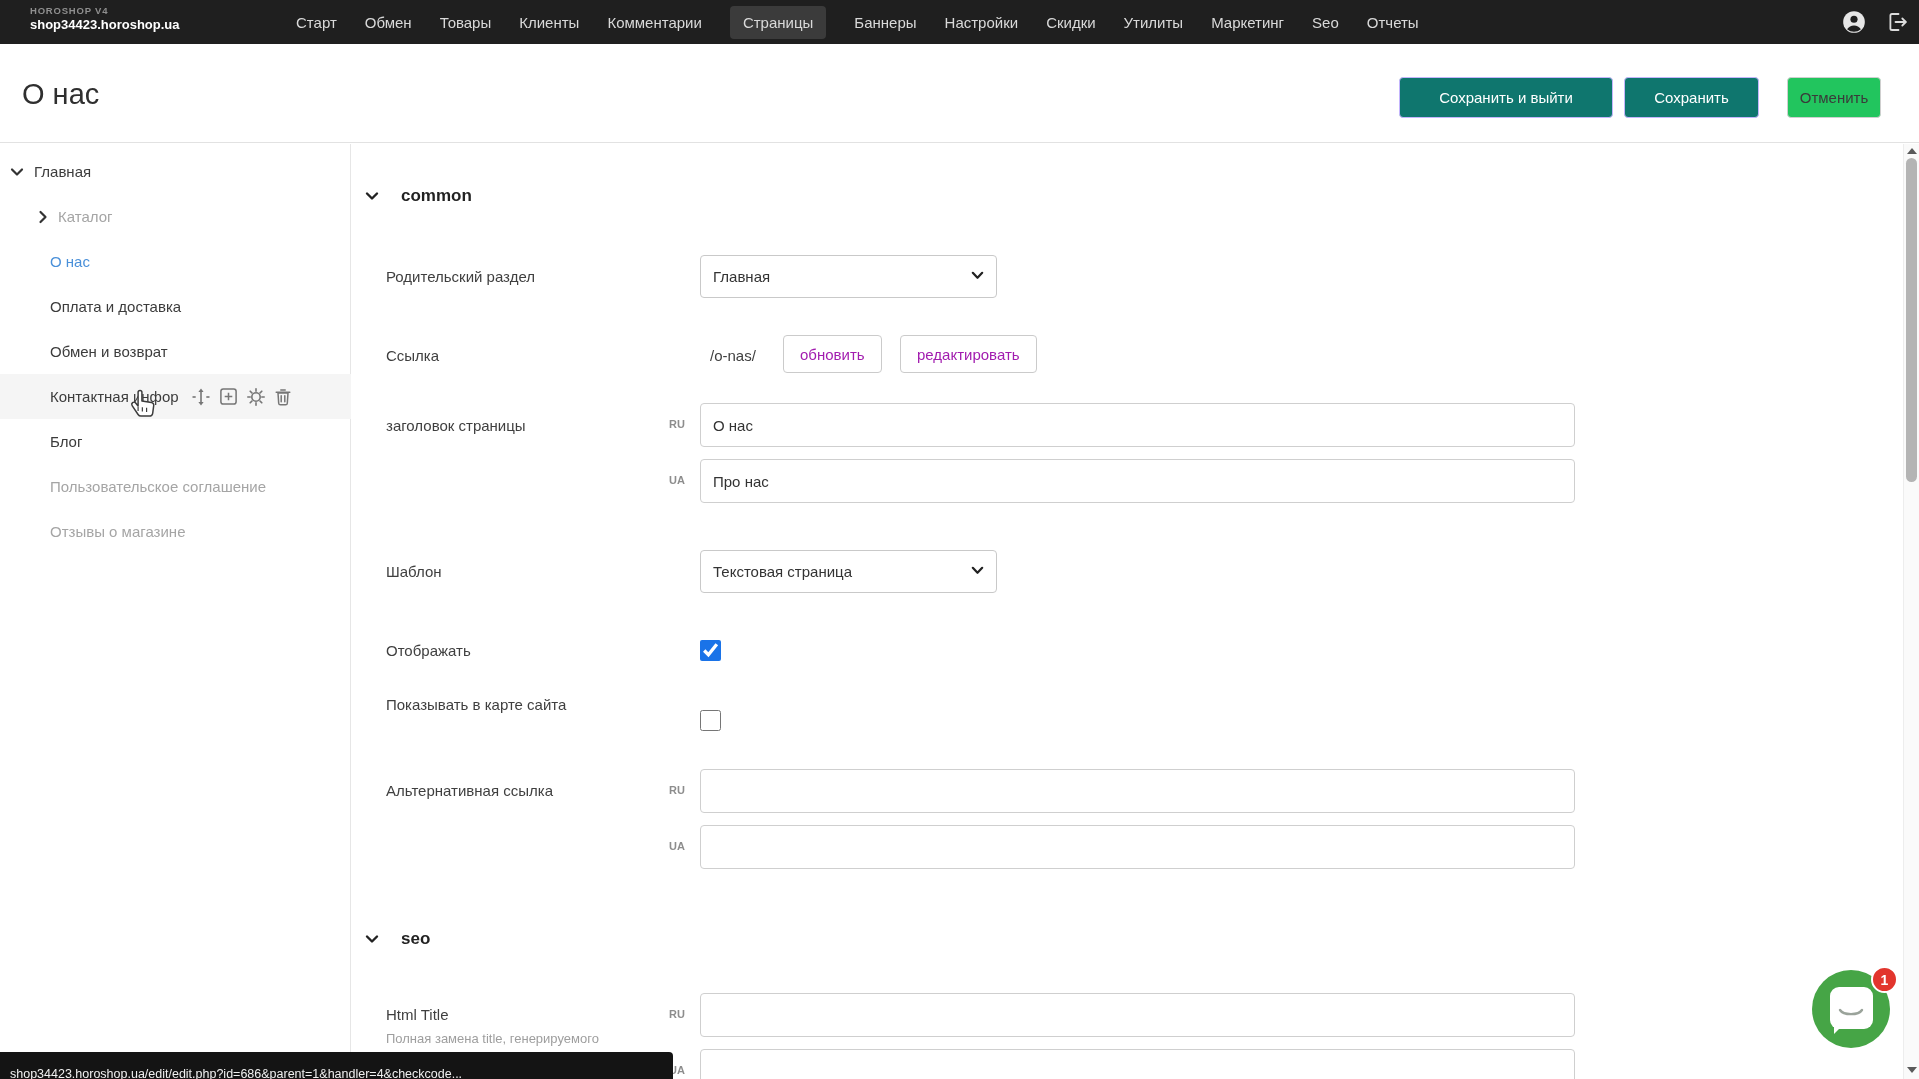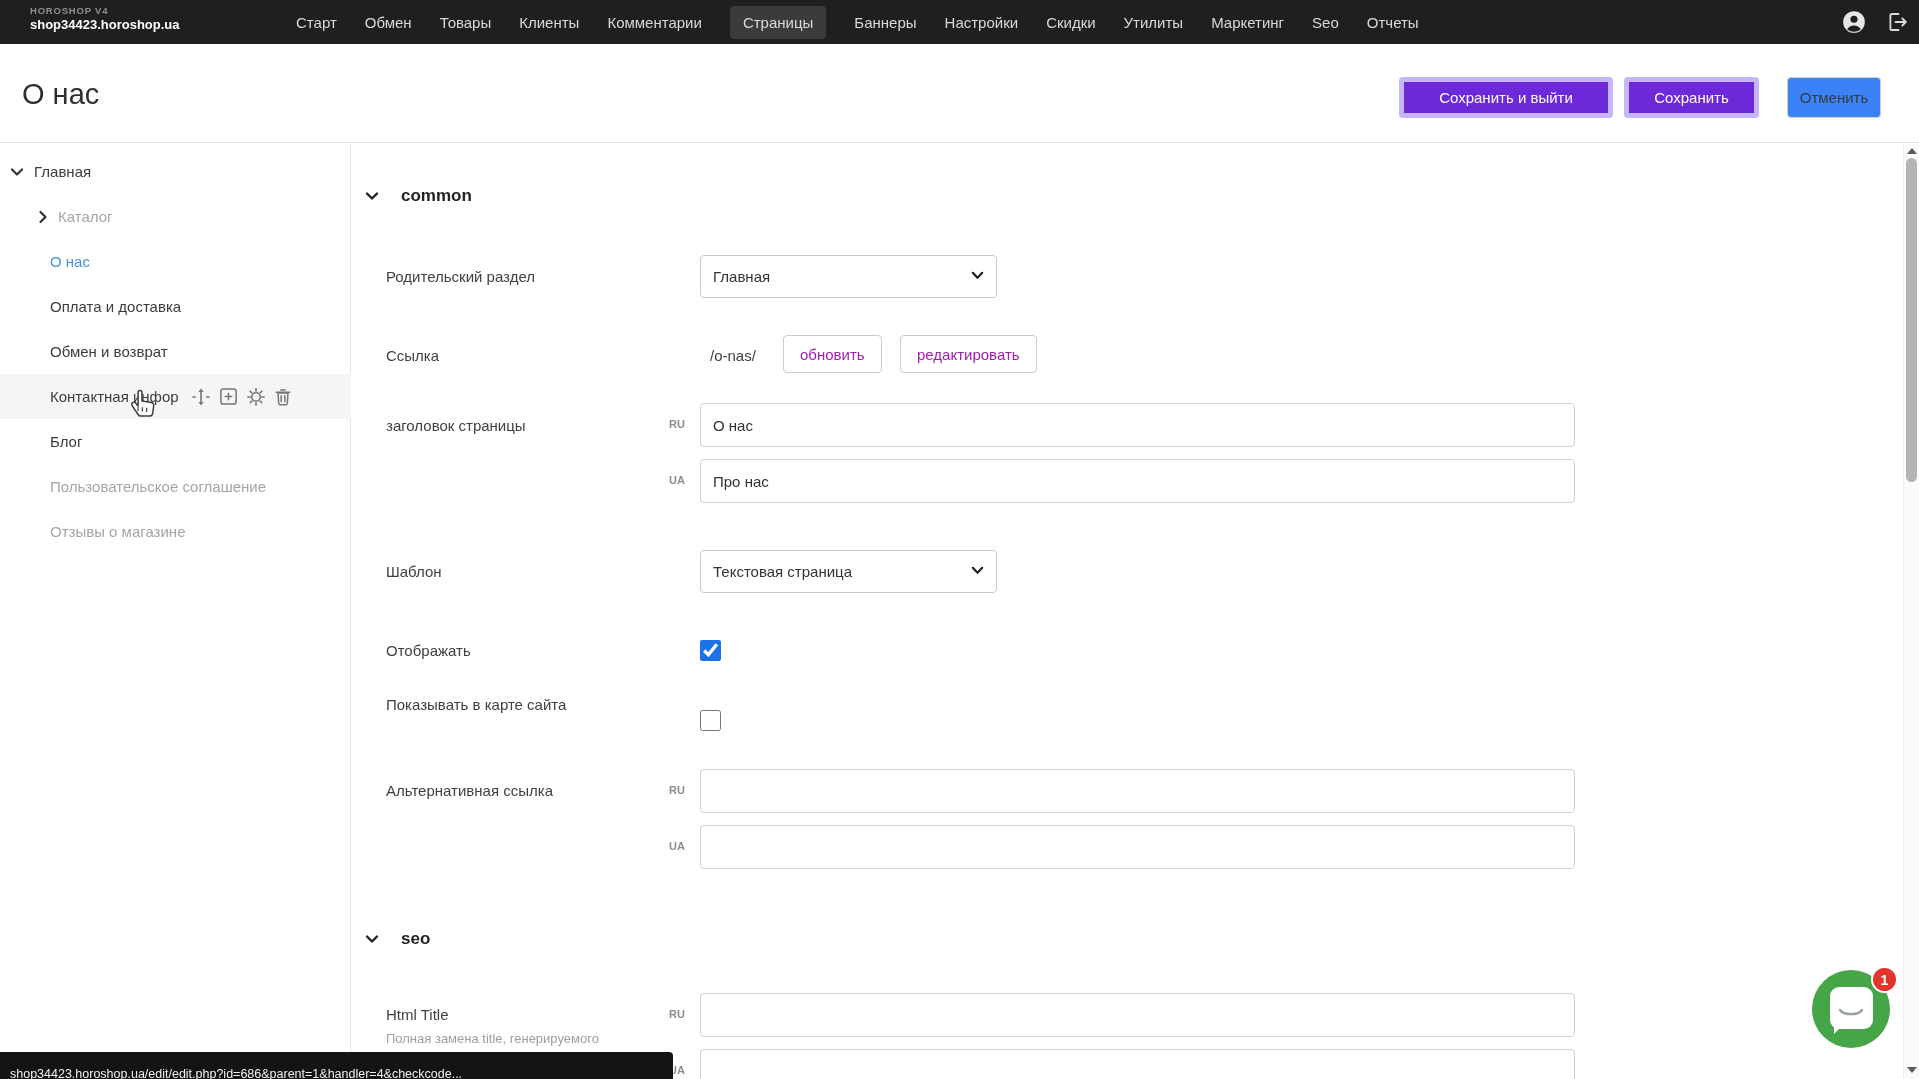--- a/index.html
+++ b/index.html
@@ -15,22 +15,22 @@
   .nav-item { font-size:15px; color:#d9d9d9; white-space:nowrap; cursor:pointer; padding:8px 0; }
   .nav-item.active { background:#3b3b3b; border-radius:4px; padding:8px 13px; }
   #topbar-icons { position:absolute; right:10px; top:0; height:44px; display:flex; align-items:center; gap:18px; }
   #topbar-icons svg { display:block; cursor:pointer; }
 
   
   #header { position:absolute; left:0; top:44px; width:1919px; height:99px; background:#fff; border-bottom:1px solid #e2e2e2; }
   #page-title { position:absolute; left:22px; top:34px; font-size:29px; color:#2f2f2f; }
   .btn { position:absolute; top:33px; height:41px; border-radius:4px; font-size:15px; font-weight:500;
          display:flex; align-items:center; justify-content:center; cursor:pointer; white-space:nowrap; }
-  .btn-blue { background:#6d28d9; color:#fff; border:5px solid #c4b5fd; }
-  .btn-white { background:#3b82f6; color:#3a3a3a; border:1px solid #cfcfcf; font-weight:400; }
+  .btn-blue { background:#0f766e; color:#fff; border:1px solid #c4b5fd; }
+  .btn-white { background:#22c55e; color:#3a3a3a; border:1px solid #cfcfcf; font-weight:400; }
 
   
   #sidebar { position:absolute; left:0; top:144px; width:351px; height:935px; background:#fff; border-right:1px solid #e6e6e6; }
   .side-row { position:absolute; left:0; width:351px; height:45px; display:flex; align-items:center; cursor:pointer; font-size:15px; }
   .side-row .lbl { white-space:nowrap; }
   .c-dark  { color:#3c3c3c; }
   .c-muted { color:#a5a5a5; }
   .c-active{ color:#4a90d9; }
   .side-row.hovered { background:#f5f5f5; }
   .chev { flex:0 0 auto; display:block; }

